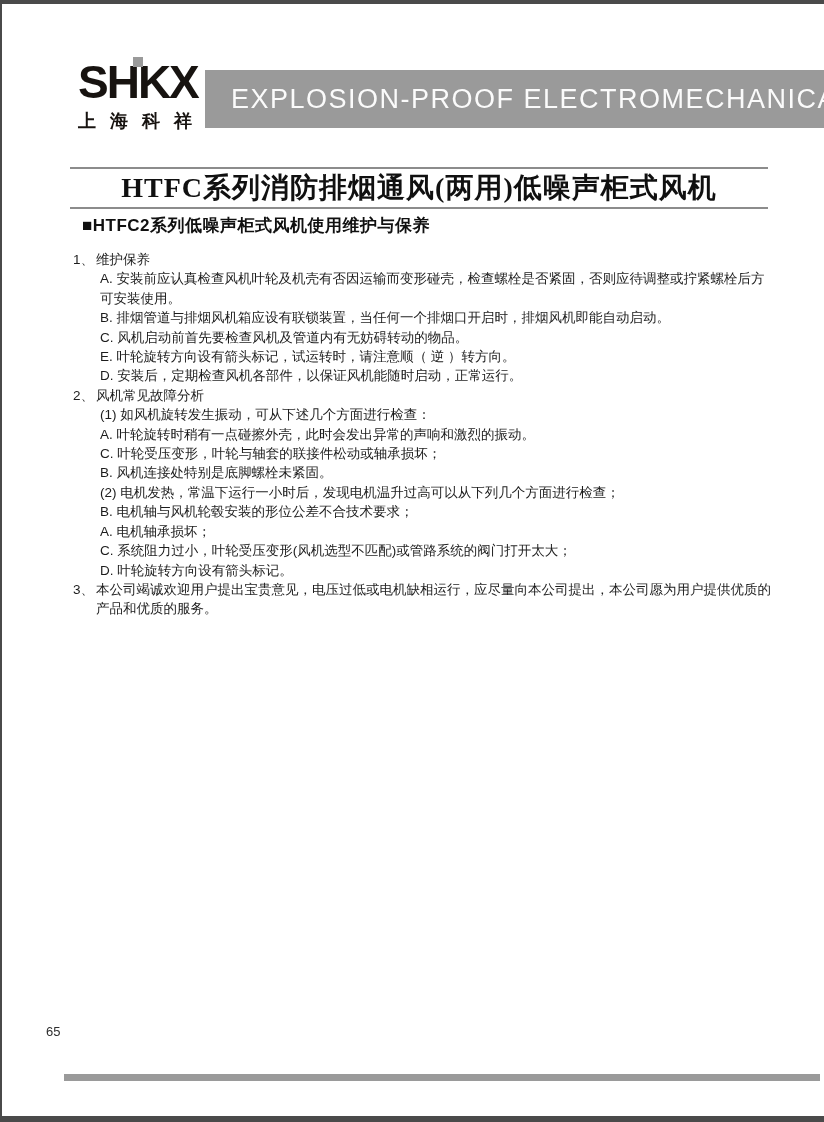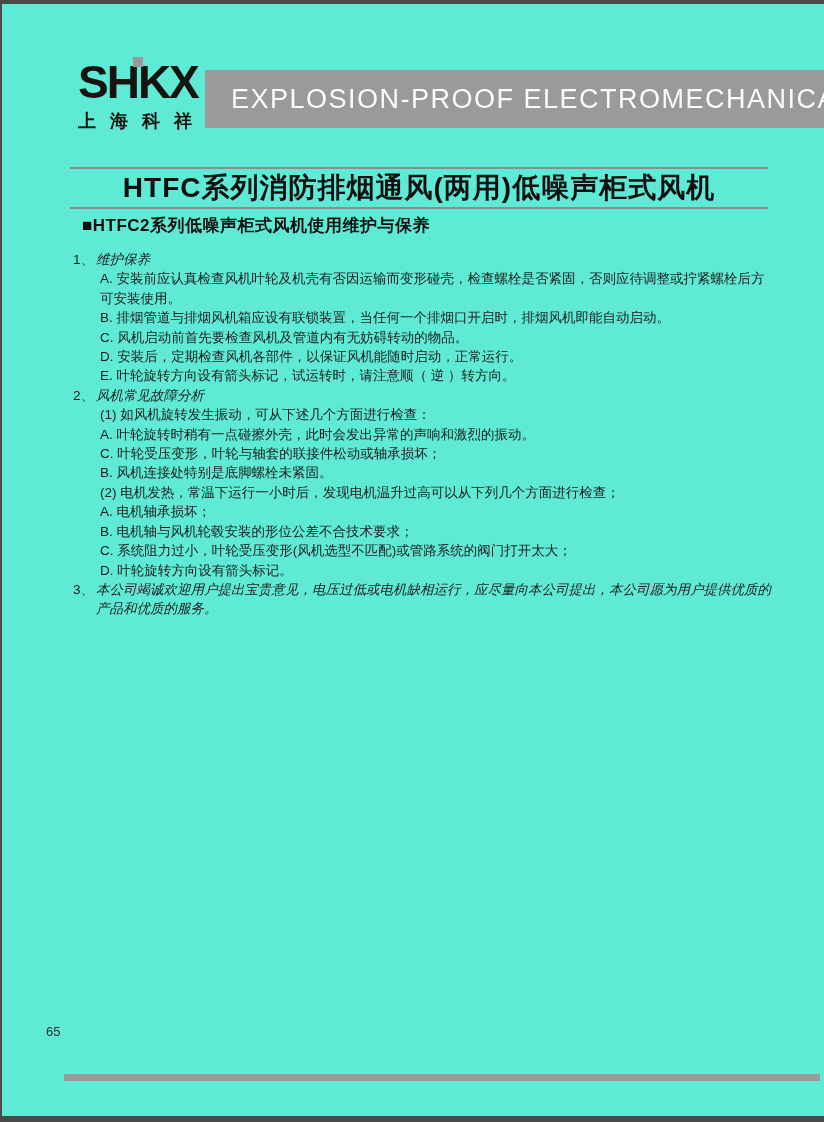--- a/index.html
+++ b/index.html
@@ -1,17 +1,17 @@
 <!DOCTYPE html>
 <html><head>
 <meta charset="utf-8">
 <style>
   html,body { margin:0; padding:0; background:#e8e8e8; }
   .page {
-    position:relative; width:824px; height:1122px; background:#5eead4;
+    position:relative; width:824px; height:1122px; background:#ffffff;
     margin:0 auto; overflow:hidden;
     font-family:"Liberation Sans","DejaVu Sans",sans-serif;
     color:#1a1a1a;
   }
   
   .border-top   { position:absolute; top:0; left:0; width:824px; height:4px;  background:#4a4a4a; }
   .border-left  { position:absolute; top:0; left:0; width:2px;  height:1122px; background:#4a4a4a; }
   .border-bottom{ position:absolute; bottom:0; left:0; width:824px; height:6px; background:#4a4a4a; }
 
   
@@ -31,41 +31,41 @@
     position:absolute; left:205px; top:70px; width:619px; height:58px;
     background:#9a9a9a; display:flex; align-items:center;
     box-sizing:border-box; padding-left:26px;
   }
   .banner-text {
     color:#fbfbfb; font-size:27px; letter-spacing:1.5px; white-space:nowrap;
     font-family:"Liberation Sans",sans-serif;
   }
 
   
-  .title-block { position:absolute; left:70px; top:167px; width:698px; }
+  .title-block { position:absolute; left:70px; top:167px; width:698px;font-family:Liberation Serif, serif; }
   .rule { height:2px; background:#8c8c8c; }
   .page-title {
     margin:0; height:38px; line-height:38px; text-align:center;
     font-size:28px; font-weight:800; letter-spacing:1px; color:#101010;
   }
 
   
   .section-heading {
     position:absolute; left:82px; top:214px;
     font-size:17px; font-weight:600; color:#101010; letter-spacing:0.5px;
   }
 
   
   .content {
     position:absolute; left:73px; top:250px; width:702px;
     font-size:13.5px; line-height:19.4px; color:#1c1c1c;
   }
   .sec-head { display:flex; }
   .sec-label { flex:0 0 23px; }
-  .sec-title { flex:1;font-style:italic; }
+  .sec-title { flex:1; }
   .sub-line { padding-left:27px; }
 
   
   .footer-pageno {
     position:absolute; left:46px; top:1024px; font-size:13px; color:#2e2e2e;
   }
   .footer-bar {
     position:absolute; left:64px; top:1074px; width:756px; height:7px; background:#9a9a9a;
   }
 </style>
@@ -98,34 +98,34 @@
 
   <div class="content">
 
     <div class="sec-head">
       <span class="sec-label">1、</span>
       <span class="sec-title">维护保养</span>
     </div>
     <div class="sub-line">A. 安装前应认真检查风机叶轮及机壳有否因运输而变形碰壳，检查螺栓是否紧固，否则应待调整或拧紧螺栓后方可安装使用。</div>
     <div class="sub-line">B. 排烟管道与排烟风机箱应设有联锁装置，当任何一个排烟口开启时，排烟风机即能自动启动。</div>
     <div class="sub-line">C. 风机启动前首先要检查风机及管道内有无妨碍转动的物品。</div>
+    <div class="sub-line">E. 叶轮旋转方向设有箭头标记，试运转时，请注意顺（ 逆 ）转方向。</div>
     <div class="sub-line">D. 安装后，定期检查风机各部件，以保证风机能随时启动，正常运行。</div>
-    <div class="sub-line">E. 叶轮旋转方向设有箭头标记，试运转时，请注意顺（ 逆 ）转方向。</div>
 
     <div class="sec-head">
       <span class="sec-label">2、</span>
       <span class="sec-title">风机常见故障分析</span>
     </div>
     <div class="sub-line">(1) 如风机旋转发生振动，可从下述几个方面进行检查：</div>
     <div class="sub-line">A. 叶轮旋转时稍有一点碰擦外壳，此时会发出异常的声响和激烈的振动。</div>
     <div class="sub-line">C. 叶轮受压变形，叶轮与轴套的联接件松动或轴承损坏；</div>
     <div class="sub-line">B. 风机连接处特别是底脚螺栓未紧固。</div>
     <div class="sub-line">(2) 电机发热，常温下运行一小时后，发现电机温升过高可以从下列几个方面进行检查；</div>
+    <div class="sub-line">B. 电机轴与风机轮毂安装的形位公差不合技术要求；</div>
     <div class="sub-line">A. 电机轴承损坏；</div>
-    <div class="sub-line">B. 电机轴与风机轮毂安装的形位公差不合技术要求；</div>
     <div class="sub-line">C. 系统阻力过小，叶轮受压变形(风机选型不匹配)或管路系统的阀门打开太大；</div>
     <div class="sub-line">D. 叶轮旋转方向设有箭头标记。</div>
 
     <div class="sec-head">
       <span class="sec-label">3、</span>
       <span class="sec-title">本公司竭诚欢迎用户提出宝贵意见，电压过低或电机缺相运行，应尽量向本公司提出，本公司愿为用户提供优质的产品和优质的服务。</span>
     </div>
 
   </div>
 

